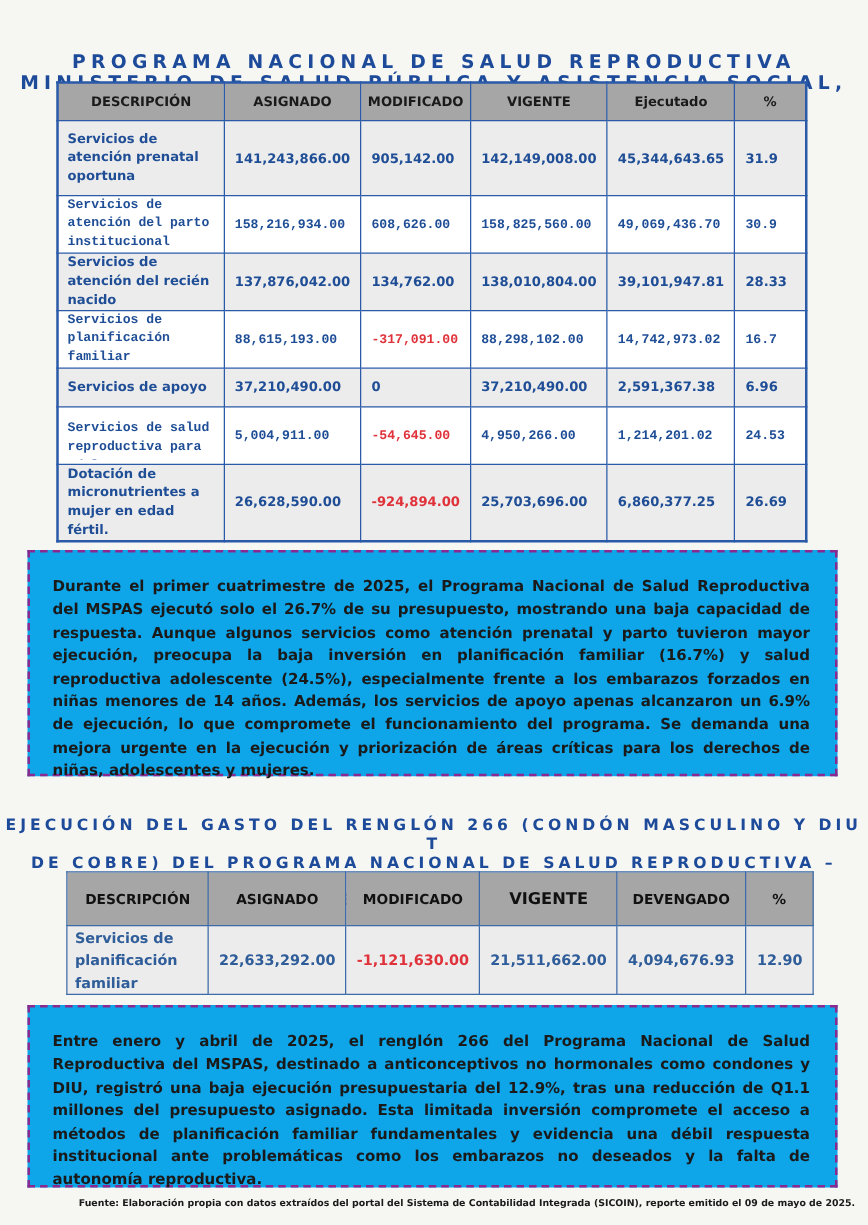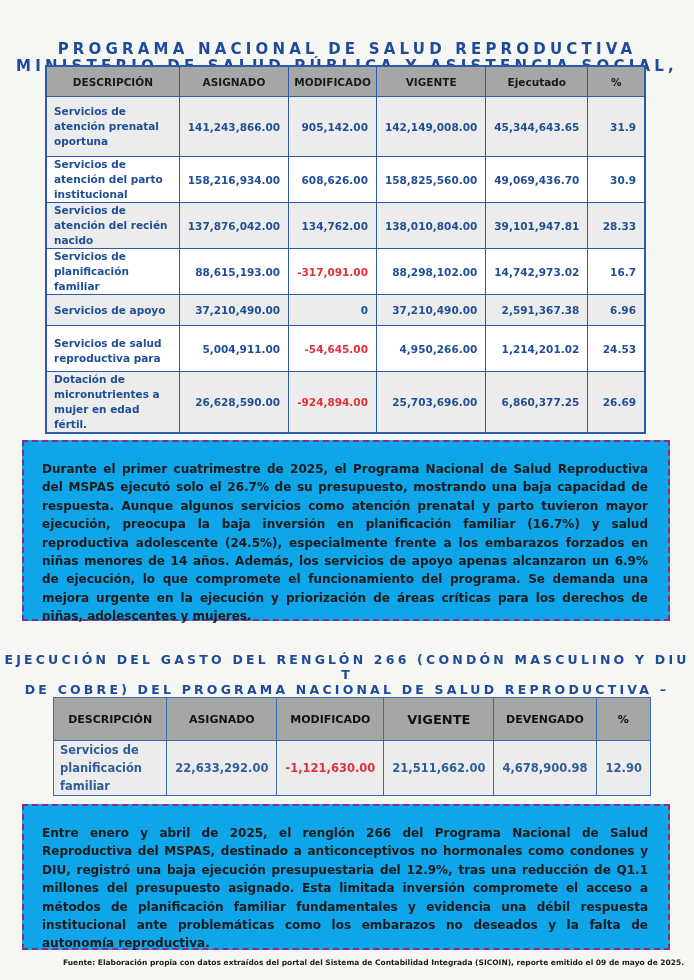--- a/index.html
+++ b/index.html
@@ -11,24 +11,24 @@
     position: absolute; left: 0; width: 694px; text-align: center;
     color: #1d4b9a; font-weight: bold; letter-spacing: 4.2px; font-size: 15px; line-height: 17px;
     font-family: "DejaVu Sans", sans-serif;
   }
   .title1 { top: 13px; margin-top: 28px; }
   .title2 { top: 652px; font-size: 12.5px; line-height: 15px; letter-spacing: 3.2px; }
   table { border-collapse: collapse; position: absolute; font-family: "DejaVu Sans", sans-serif; }
   table.t1 { left: 45px; top: 65px; width: 601px; border: 2px solid #2a5aa8; }
   table.t1 th, table.t1 td { border: 1.5px solid #2a5aa8; }
   table.t1 th { background: #a6a6a6; color: #1a1a1a; font-size: 10.5px; font-weight: bold; height: 29px; text-align: center; padding: 0 4px; }
-  table.t1 td { color: #1f4e96; font-size: 10.5px; font-weight: bold; text-align: right; padding: 0 8px; }
+  table.t1 td { color: #1f4e96; font-size: 10.5px; font-weight: bold; padding: 0 8px; }
   table.t1 td.desc { text-align: left; padding-left: 7px; line-height: 15px; }
   table.t1 tr.odd td { background: #ececec; }
-  table.t1 tr.even td { background: #ffffff; }
+  table.t1 tr.even td { background: #ffffff; font-family: Liberation Mono, monospace; }
   table.t1 td.neg { color: #e0323a; }
   table.t1 tr.total td.desc { text-align: center; }
   .clip { overflow: hidden; height: 30px; }
 
   .note {
     position: absolute; left: 22px; width: 648px; box-sizing: border-box;
     border: 2px dashed #8a2a8e; background: #0ea5e9;
     color: #1a1a1a; font-weight: bold; font-size: 12px; line-height: 18.4px;
     text-align: justify; padding: 18px 20px 14px 18px;
     font-family: "DejaVu Sans", sans-serif;
@@ -165,21 +165,21 @@
       <th>DEVENGADO</th>
       <th>%</th>
     </tr>
   </thead>
   <tbody>
     <tr>
       <td class="desc">Servicios de planificación familiar</td>
       <td>22,633,292.00</td>
       <td class="neg">-1,121,630.00</td>
       <td>21,511,662.00</td>
-      <td>4,678,900.98</td>
+      <td>4,094,676.93</td>
       <td>12.90</td>
     </tr>
   </tbody>
 </table>
 
 <div class="note note2">Entre enero y abril de 2025, el renglón 266 del Programa Nacional de Salud Reproductiva del MSPAS, destinado a anticonceptivos no hormonales como condones y DIU, registró una baja ejecución presupuestaria del 12.9%, tras una reducción de Q1.1 millones del presupuesto asignado. Esta limitada inversión compromete el acceso a métodos de planificación familiar fundamentales y evidencia una débil respuesta institucional ante problemáticas como los embarazos no deseados y la falta de autonomía reproductiva.</div>
 
 <div class="footer">Fuente: Elaboración propia con datos extraídos del portal del Sistema de Contabilidad Integrada (SICOIN), reporte emitido el 09 de mayo de 2025.</div>
 
 </body></html>

